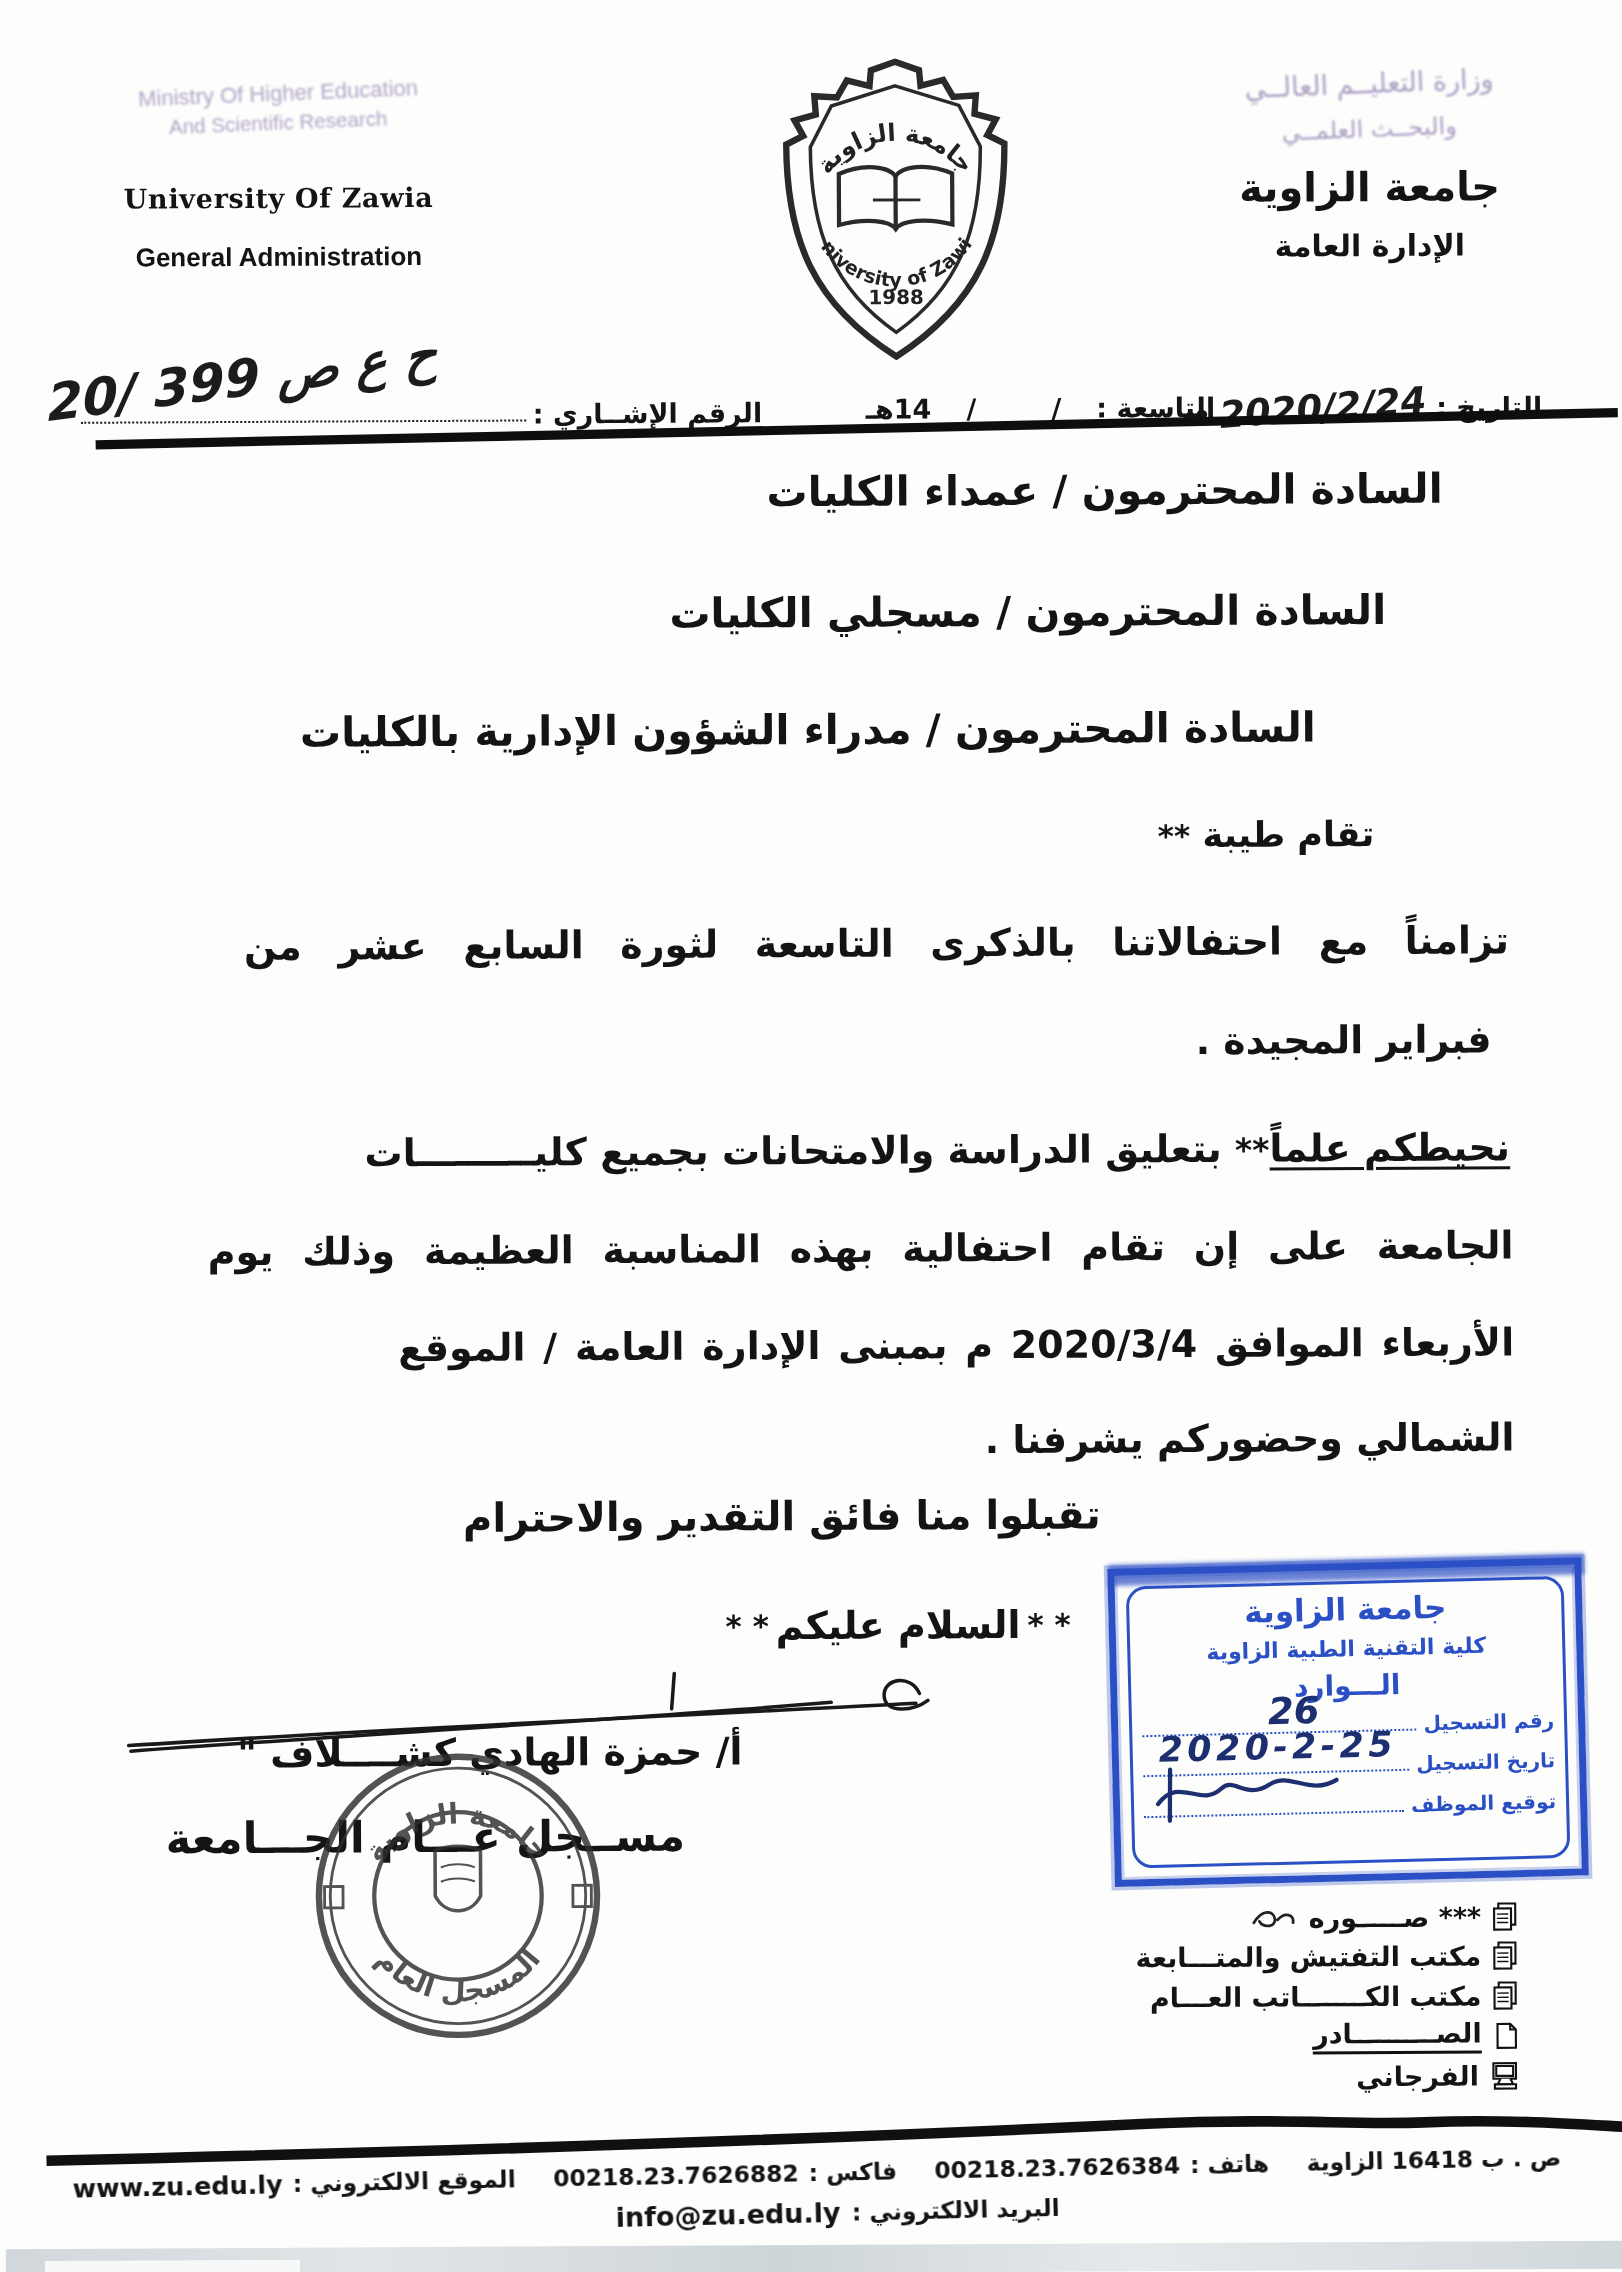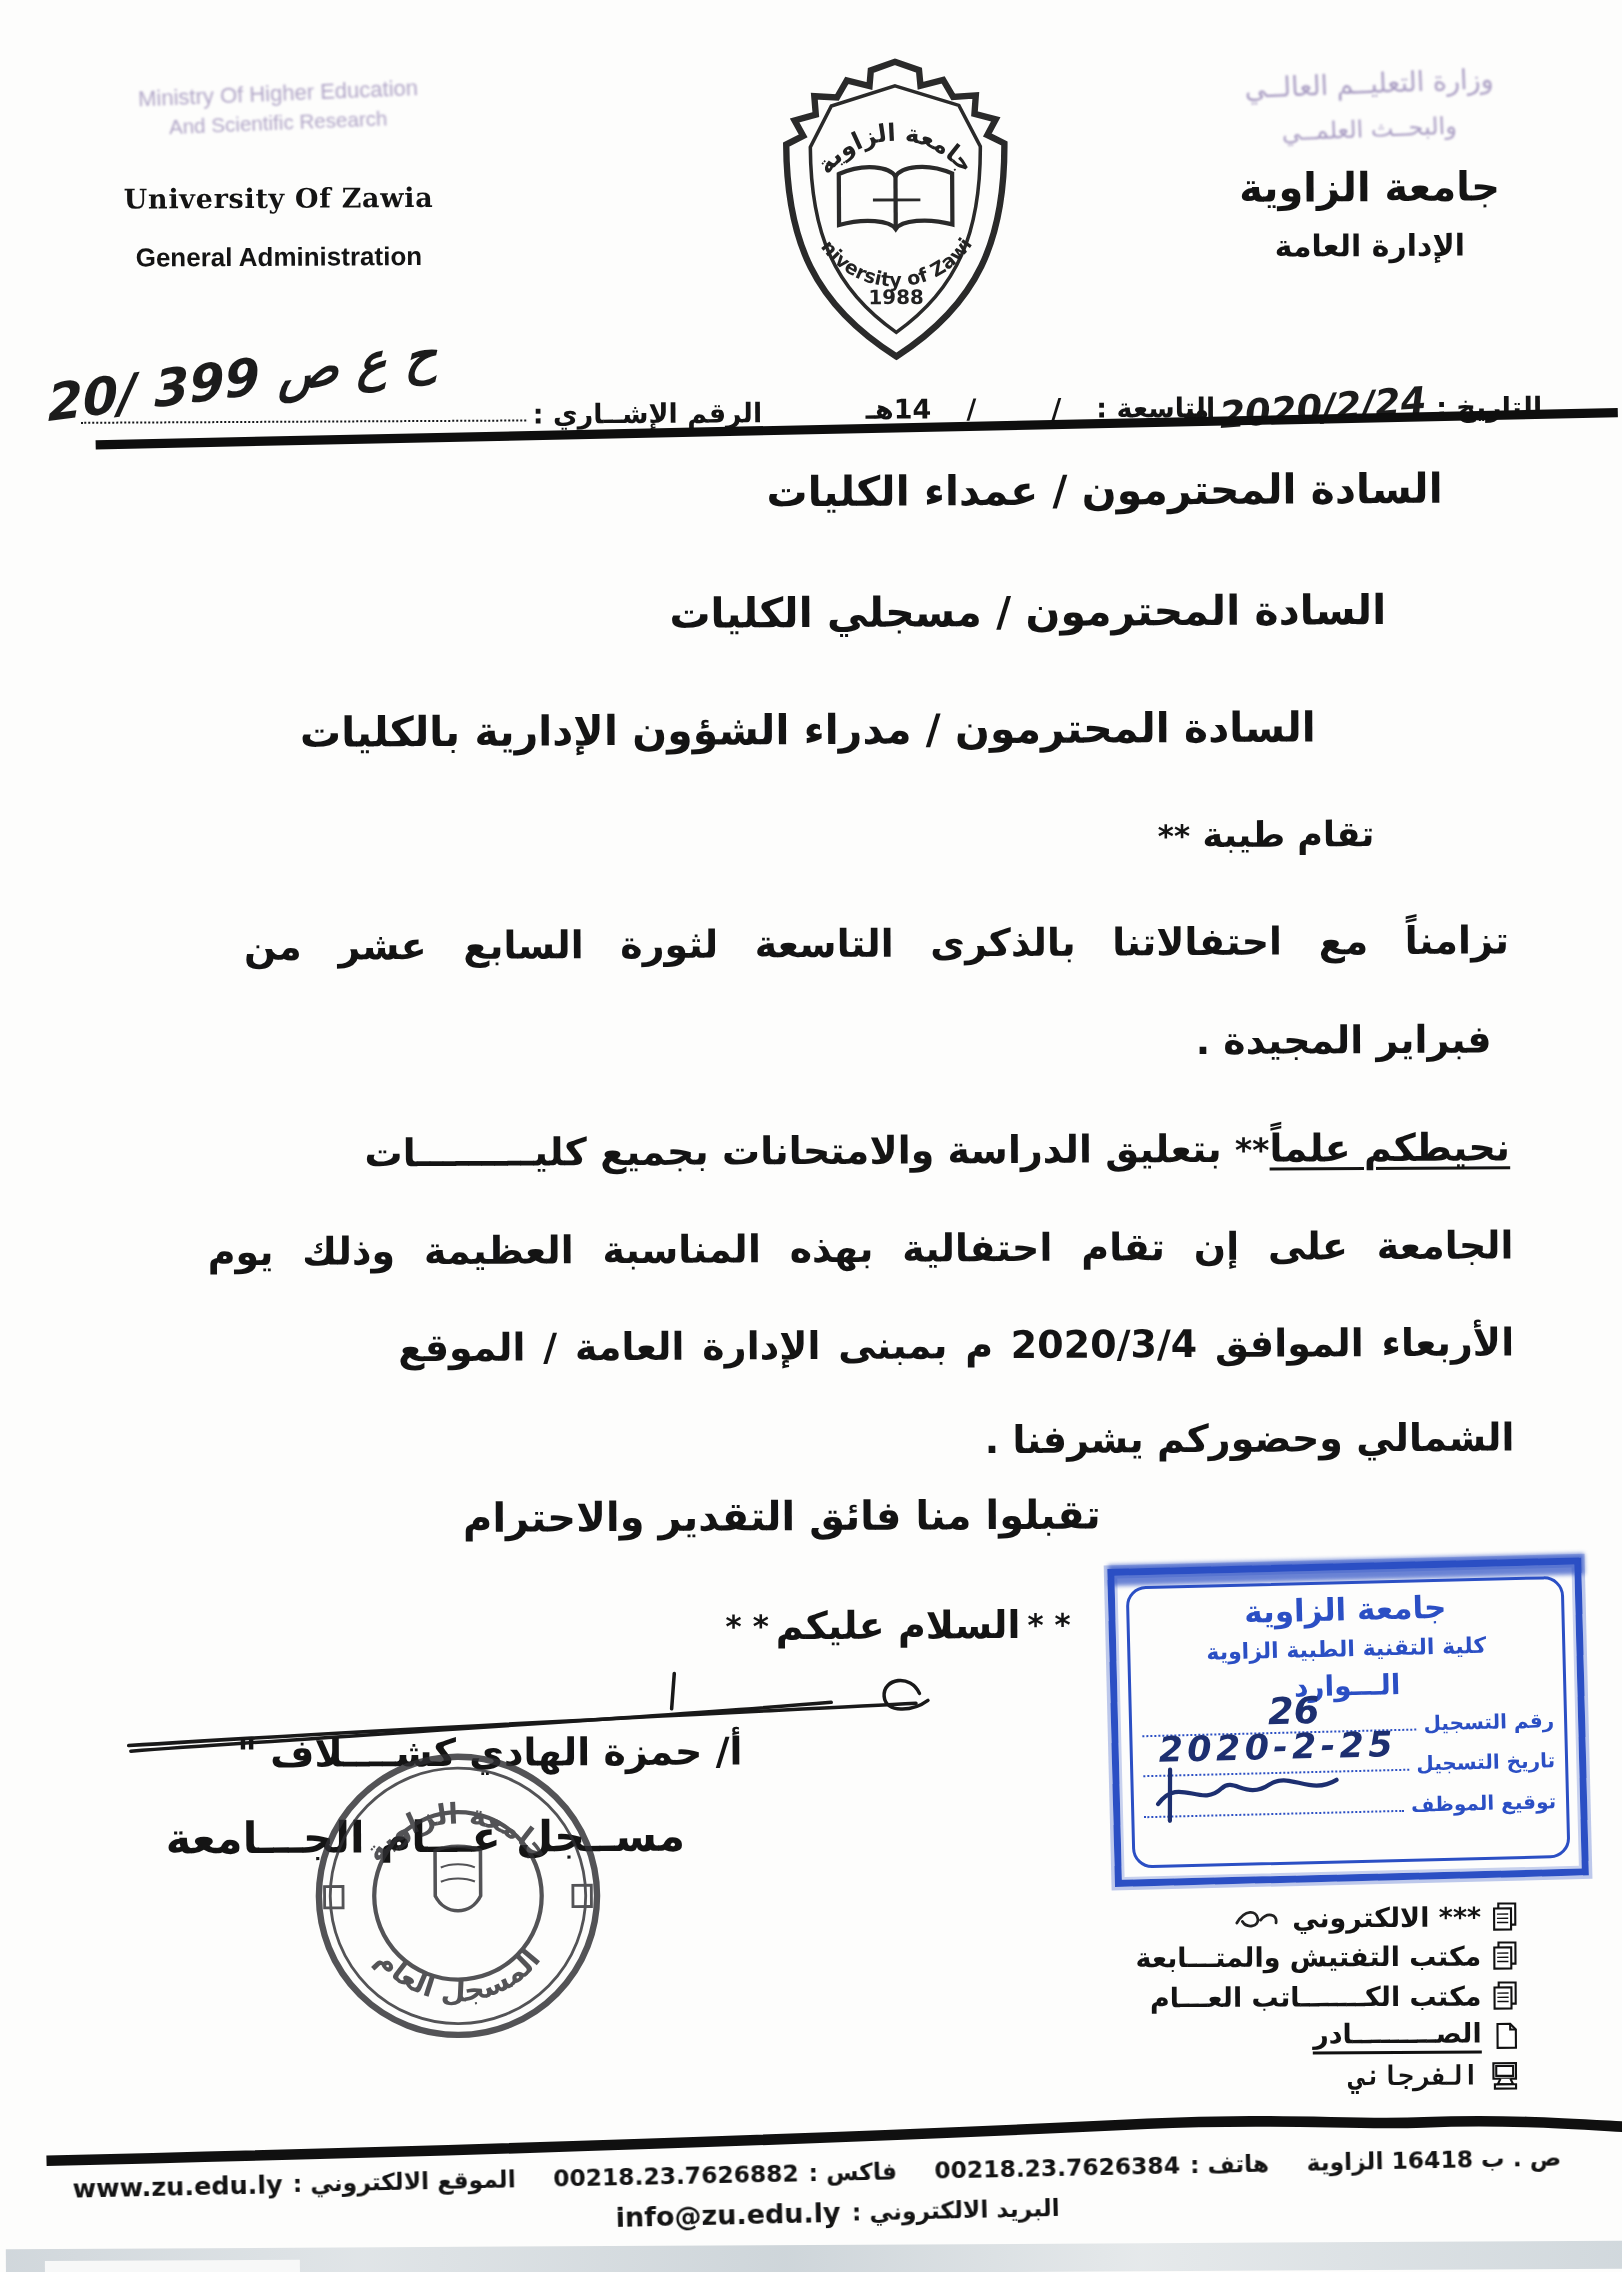--- a/index.html
+++ b/index.html
@@ -187,21 +187,21 @@
 
   <div class="abs ar" style="right:106px;top:1902px;width:454px;">
     <div class="row-rtl" style="gap:10px;height:37px;">
       <svg width="30" height="31" viewBox="0 0 42 44">
         <g fill="#fff" stroke="#111" stroke-width="3">
           <rect x="10" y="3" width="24" height="30"></rect>
               <rect x="4" y="10" width="24" height="30"></rect>
           <path d="M8,18 h16 M8,24 h16 M8,30 h16" stroke-width="2"></path>
         </g>
       </svg>
-      <span class="b" style="font-size:27px;">*** الالكتروني</span>
+      <span class="b" style="font-size:27px;">*** صـــــوره</span>
       <svg width="50" height="28" viewBox="0 0 70 40">
         <path d="M6,26 C18,6 34,8 36,20 C38,32 20,34 14,24 M40,22 C50,10 64,14 62,26" fill="none" stroke="#222" stroke-width="4" stroke-linecap="round"></path>
       </svg>
     </div>
     <div class="row-rtl" style="gap:10px;height:40px;">
       <svg width="30" height="31" viewBox="0 0 42 44">
         <g fill="#fff" stroke="#111" stroke-width="3">
           <rect x="10" y="3" width="24" height="30"></rect>
               <rect x="4" y="10" width="24" height="30"></rect>
           <path d="M8,18 h16 M8,24 h16 M8,30 h16" stroke-width="2"></path>
@@ -230,21 +230,21 @@
     </div>
     <div class="row-rtl" style="gap:10px;height:40px;">
       <svg width="33" height="31" viewBox="0 0 46 44">
         <g fill="#fff" stroke="#111" stroke-width="3">
           <rect x="6" y="4" width="32" height="22"></rect>
               <rect x="10" y="8" width="24" height="14"></rect>
           <path d="M16,26 l-4,8 h22 l-4,-8"></path>
               <rect x="8" y="34" width="30" height="6"></rect>
         </g>
       </svg>
-      <span class="b" style="font-size:27px;font-family:Liberation Mono, monospace;">الفرجاني</span>
+      <span class="b" style="font-size:27px;">الفرجاني</span>
     </div>
   </div>
 
   <svg class="abs" style="left:0;top:2107px;" width="1623" height="64" viewBox="0 0 2288 90">
     <path d="M58,70 C 600,60 1100,48 1610,26 C 1800,18 1900,30 2000,26 C 2120,22 2220,30 2286,34" fill="none" stroke="#101010" stroke-width="15"></path>
   </svg>
 
   <div class="abs ar row-rtl blur-s" style="left:67px;right:67px;top:2158px;justify-content:space-between;transform:rotate(-0.9deg);">
     <span class="b" style="font-size:23.4px;">ص . ب 16418 الزاوية</span>
     <span class="row-rtl" style="gap:10px;">

